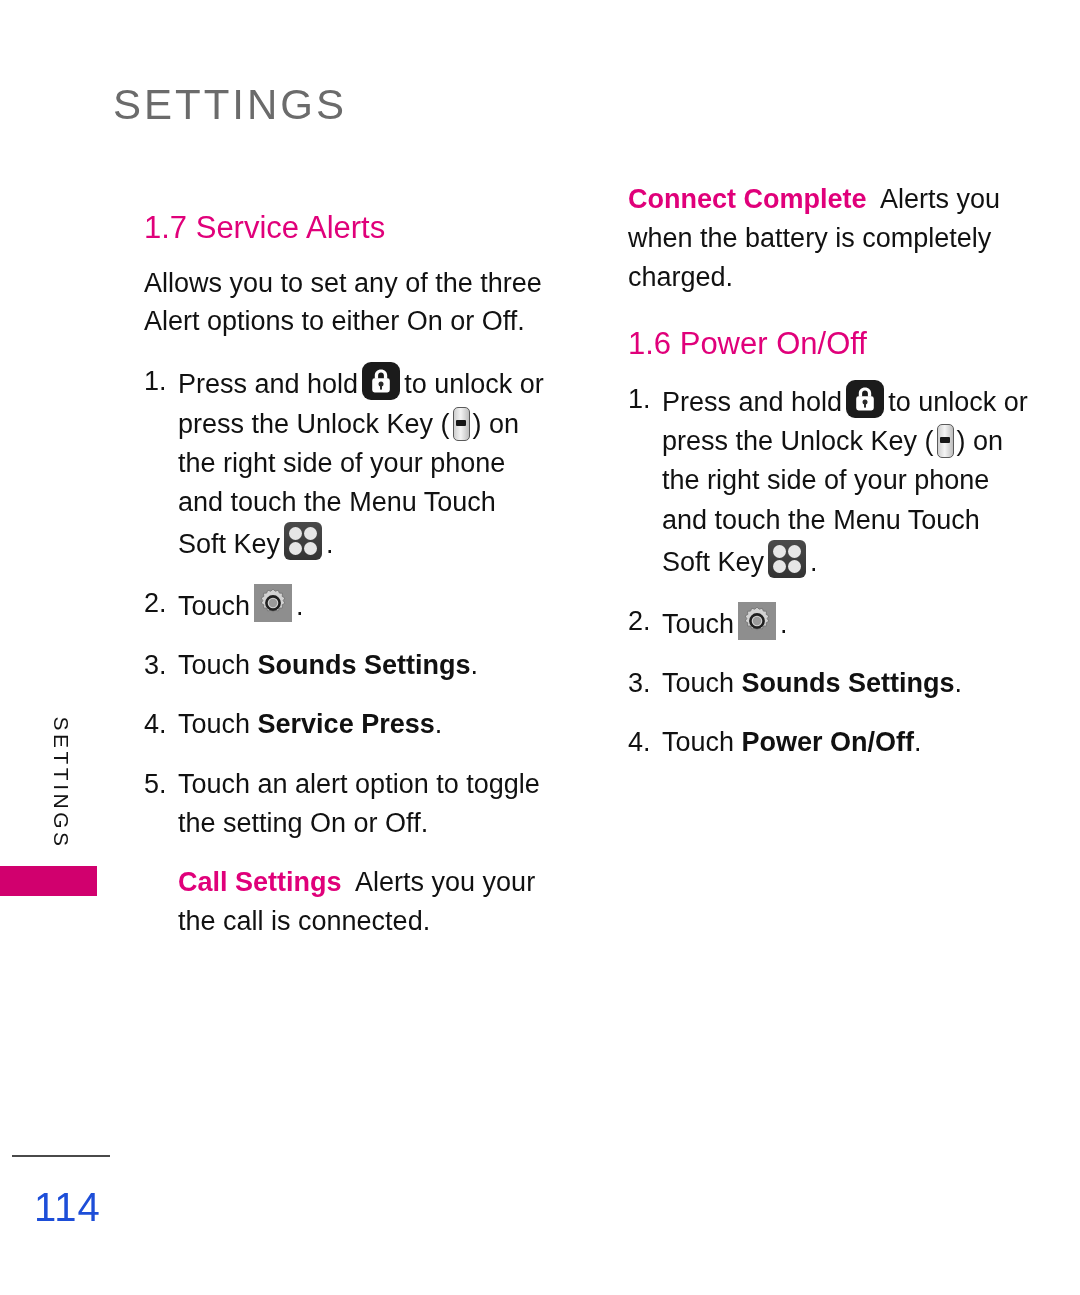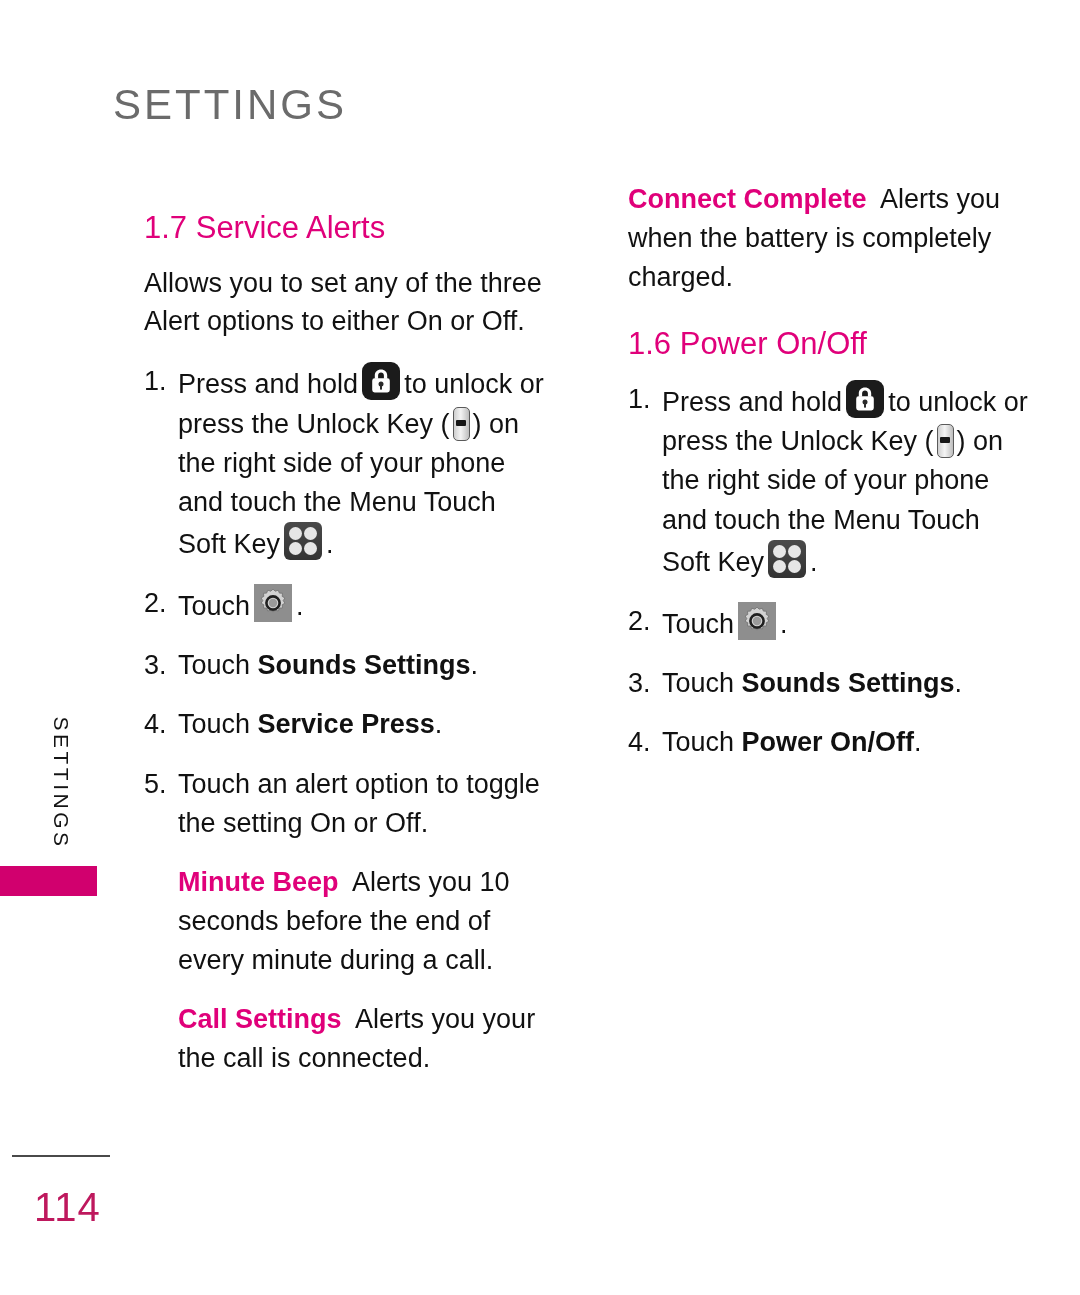--- a/index.html
+++ b/index.html
@@ -183,21 +183,21 @@
     top: 1155px;
     width: 98px;
     height: 2px;
     background: #4a4a4a;
   }
   .page-num {
     position: absolute;
     left: 34px;
     top: 1185px;
     font-size: 40px;
-    color: #be185d;
+    color: #1d4ed8;
     letter-spacing: 1px;
     font-weight: 400;
   }
 </style>
 </head>
 <body>
 
 <div class="page-header">SETTINGS</div>
 
 <div class="side-tab">
@@ -240,21 +240,20 @@
   <div class="step">
     <span class="step-num">4.</span>
     <span class="step-body"><span>Touch </span><span class="bold">Service Press</span><span>.</span></span>
   </div>
 
   <div class="step">
     <span class="step-num">5.</span>
     <span class="step-body">Touch an alert option to toggle the setting On or Off.</span>
   </div>
 
-  <div class="defn"><span class="term">Minute Beep</span>&nbsp; <span>Alerts you 10 seconds before the end of every minute during a call.</span></div>
 
   <div class="defn"><span class="term">Call Settings</span>&nbsp; <span>Alerts you your the call is connected.</span></div>
 
 </div>
 
 <div class="col col-right">
 
   <div class="defn" style="padding-left:0;"><span class="term">Connect Complete</span>&nbsp; <span>Alerts you when the battery is completely charged.</span></div>
 
   <h2 class="sec-title">1.6 Power On/Off</h2>

